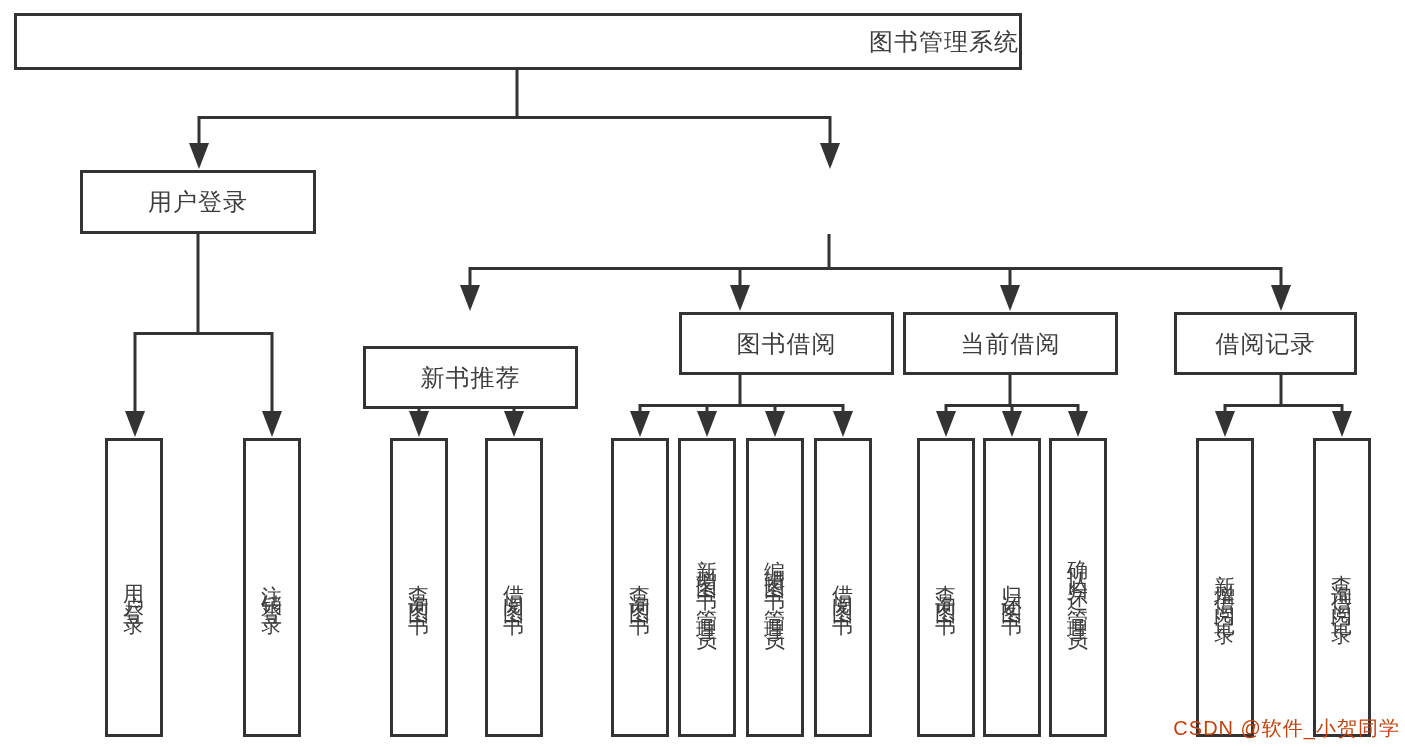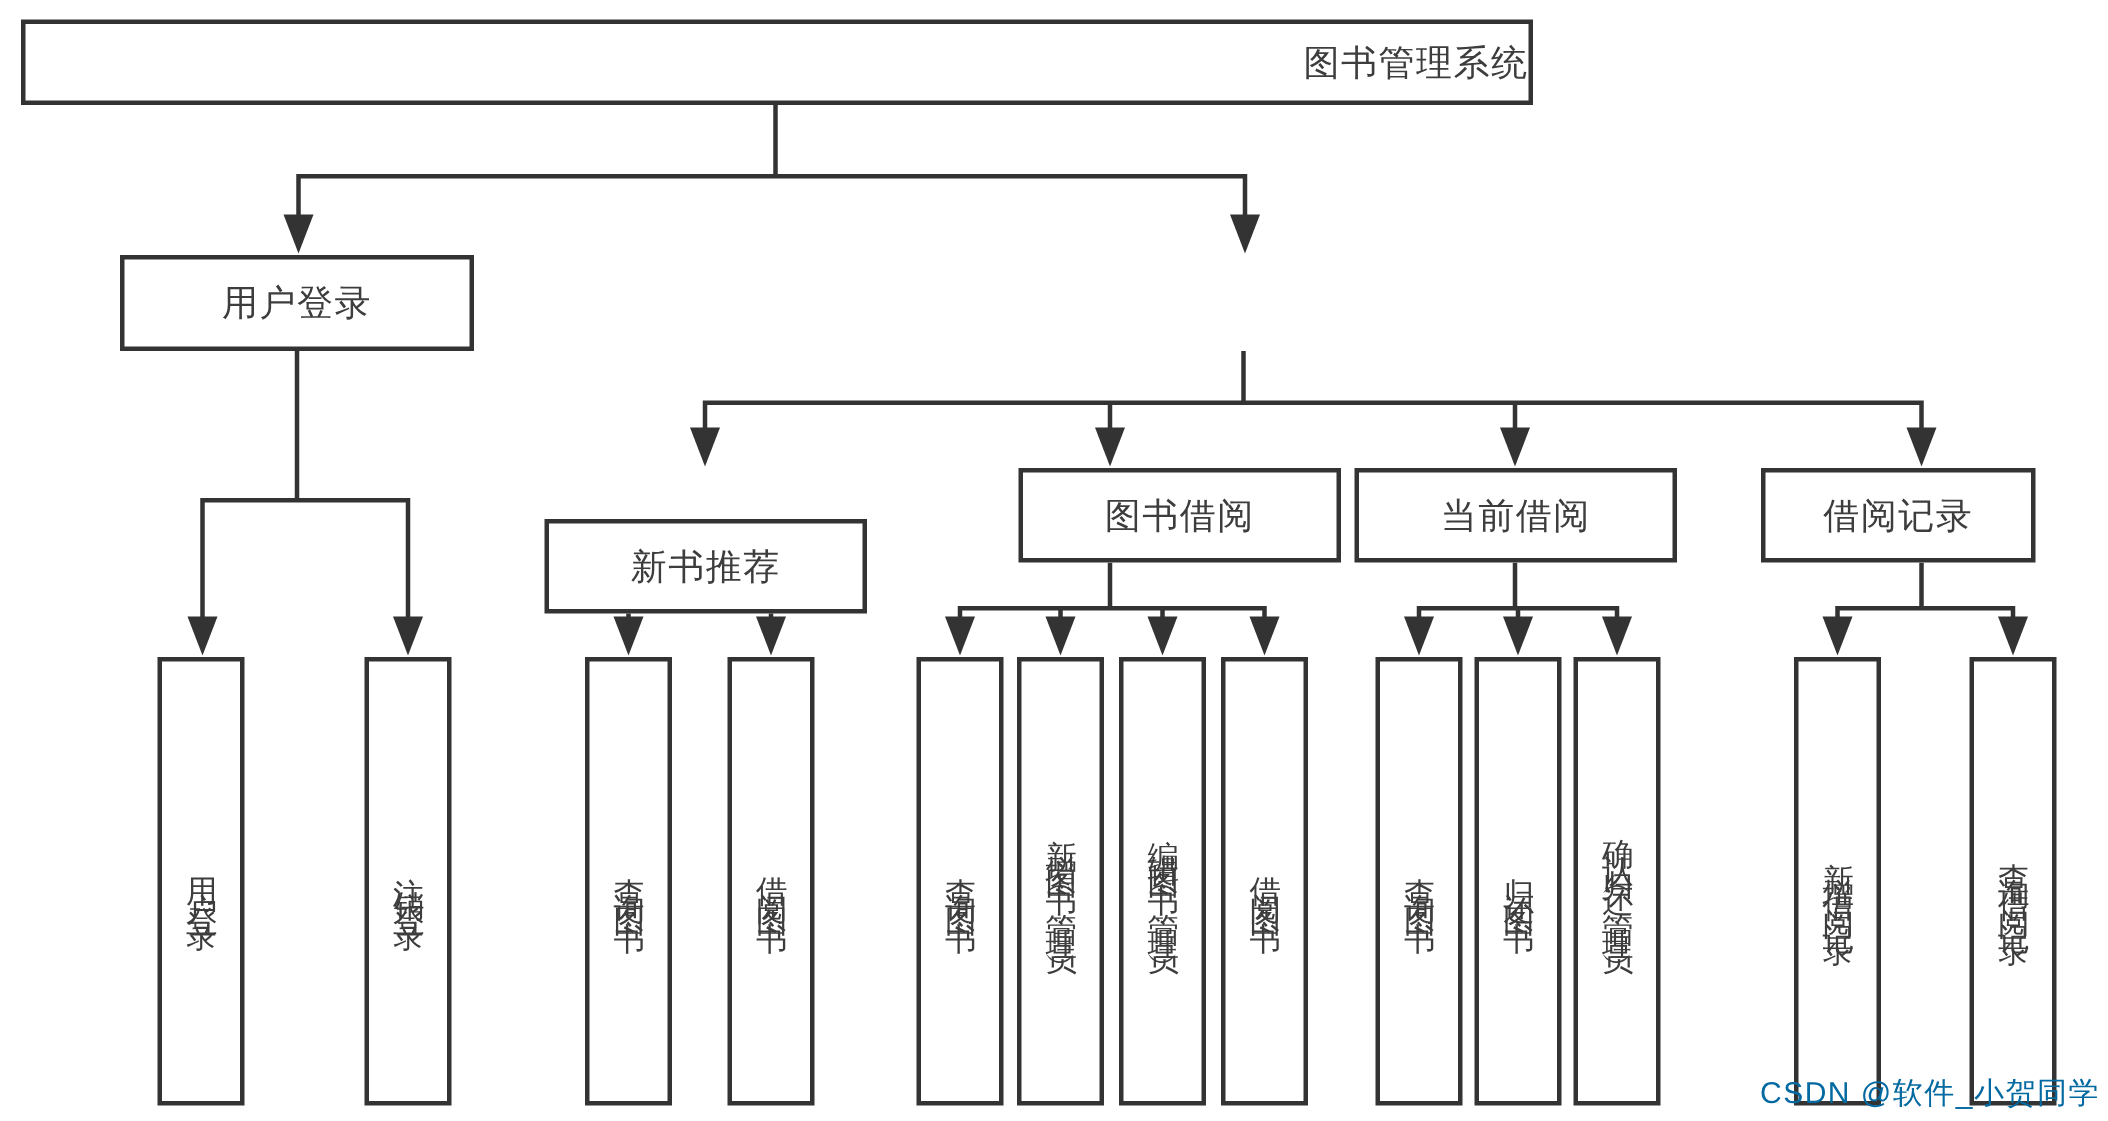--- a/index.html
+++ b/index.html
@@ -41,21 +41,21 @@
     line-height: 1;
     letter-spacing: 10px;
     color: #3d3d3d;
     white-space: nowrap;
   }
   .watermark {
     position: absolute;
     right: 5px;
     bottom: 5px;
     font-size: 20px;
-    color: #0369a1;
+    color: #c2410c;
     letter-spacing: 1px;
     z-index: 5;
     white-space: nowrap;
   }
 </style>
 </head>
 <body>
 
 <div class="canvas">
 

